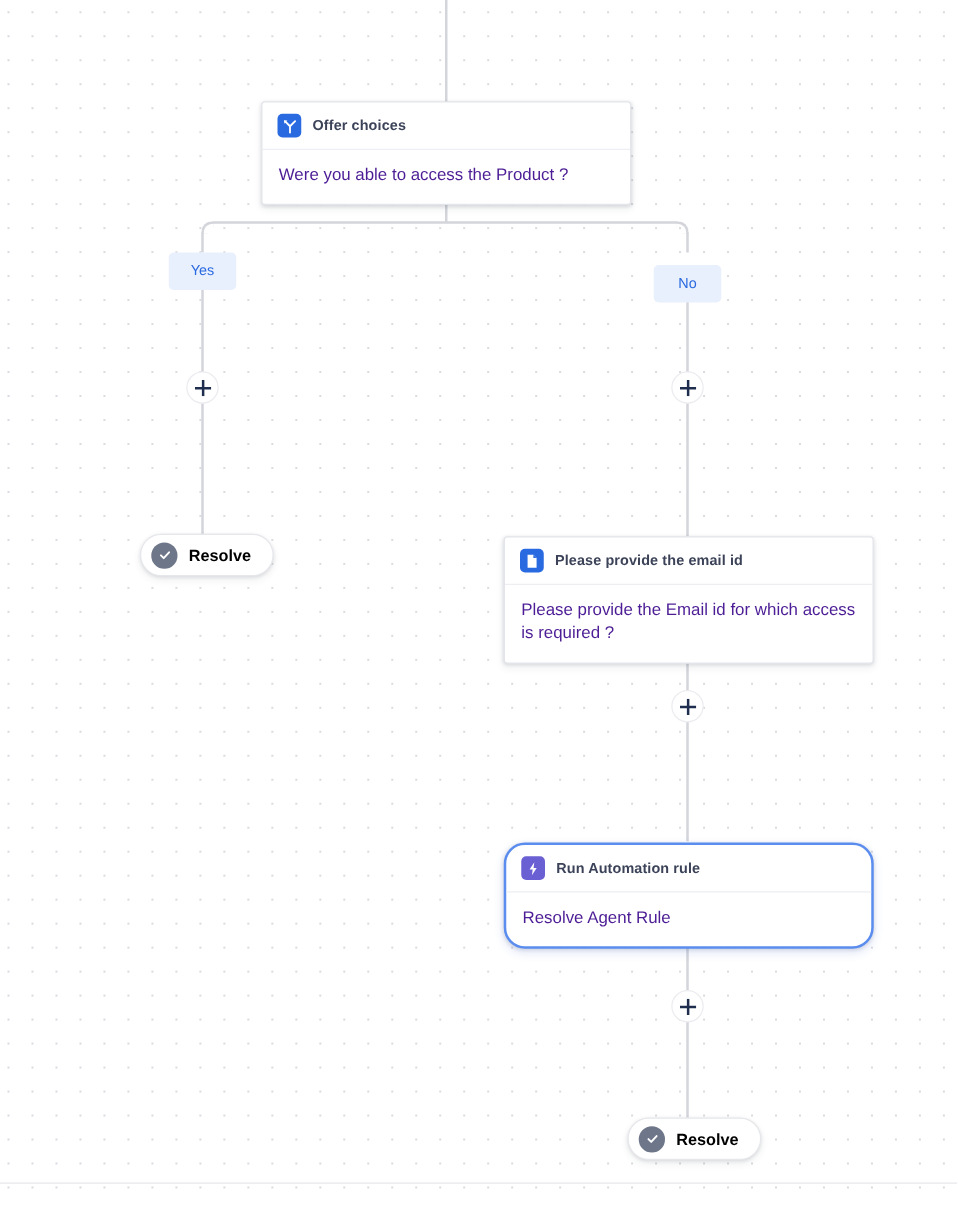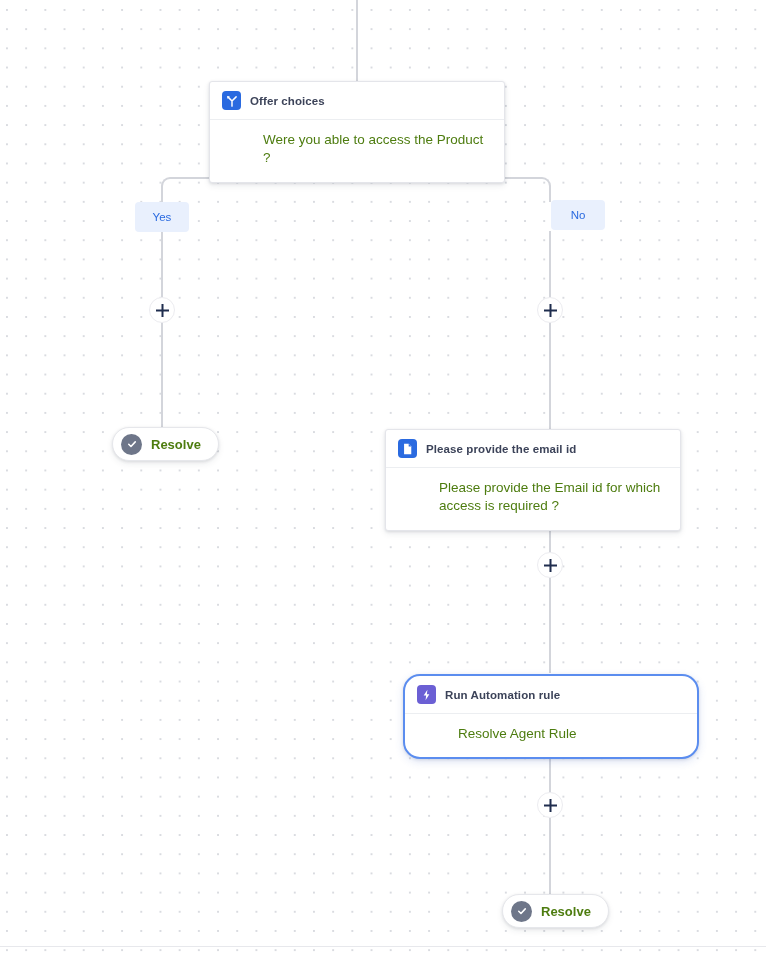--- a/index.html
+++ b/index.html
@@ -119,22 +119,21 @@
   .card-title {
     font-size: 11.5px;
     font-weight: bold;
     color: #3c4359;
     letter-spacing: 0.1px;
   }
   .card-body {
     padding: 11px 13px 14px 13px;
     font-size: 13.5px;
     line-height: 1.37;
-    color: #4d7c0f;
-    margin-left: 40px;
+    color: #4c1d95;
   }
 
   .node-icon {
     width: 19px;
     height: 19px;
     border-radius: 4px;
     flex: 0 0 19px;
     display: flex;
     align-items: center;
     justify-content: center;
@@ -164,21 +163,21 @@
     border-radius: 50%;
     background: #6e7689;
     display: flex;
     align-items: center;
     justify-content: center;
     flex: 0 0 21px;
   }
   .resolve-label {
     font-size: 13px;
     font-weight: bold;
-    color: #4d7c0f;
+    color: #000000;
   }
 </style>
 </head>
 <body>
 
 <div id="canvas">
 
   <div class="conn conn-v" style="left:356px; top:0px; height:82px;"></div>
 
   <div class="conn conn-v" style="left:356px; top:152px; height:26px;"></div>
@@ -243,34 +242,34 @@
       </span>
       <span class="card-title">Offer choices</span>
     </div>
     <div class="card-body">Were you able to access the Product ?</div>
   </div>
 
   <div class="branch-label" style="left:135px; top:202px; width:54px;">
     <span>Yes</span>
   </div>
 
-  <div class="branch-label" style="left:523px; top:200px; width:54px;margin-left:28px;">
+  <div class="branch-label" style="left:523px; top:212px; width:54px;">
     <span>No</span>
   </div>
 
   <div class="resolve-pill" style="left:112px; top:427px;">
     <span class="resolve-icon">
       <svg width="12" height="12" viewBox="0 0 14 14">
         <path d="M3.2 7.3 L5.8 9.9 L10.8 4.5" stroke="#ffffff" stroke-width="1.8" fill="none" stroke-linecap="round" stroke-linejoin="round"></path>
       </svg>
     </span>
     <span class="resolve-label">Resolve</span>
   </div>
 
-  <div class="card" style="left:385px; top:429px; width:296px;">
+  <div class="card" style="left:403px; top:429px; width:296px;">
     <div class="card-header">
       <span class="node-icon icon-blue">
         <svg width="11" height="12" viewBox="0 0 12 14">
           <path d="M2 1 L7.4 1 L10.4 4 L10.4 13 L2 13 Z" fill="#ffffff"></path>
           <path d="M7.4 1 L7.4 4 L10.4 4" fill="#2a6ae0"></path>
         </svg>
       </span>
       <span class="card-title">Please provide the email id</span>
     </div>
     <div class="card-body">Please provide the Email id for which access is required ?</div>

